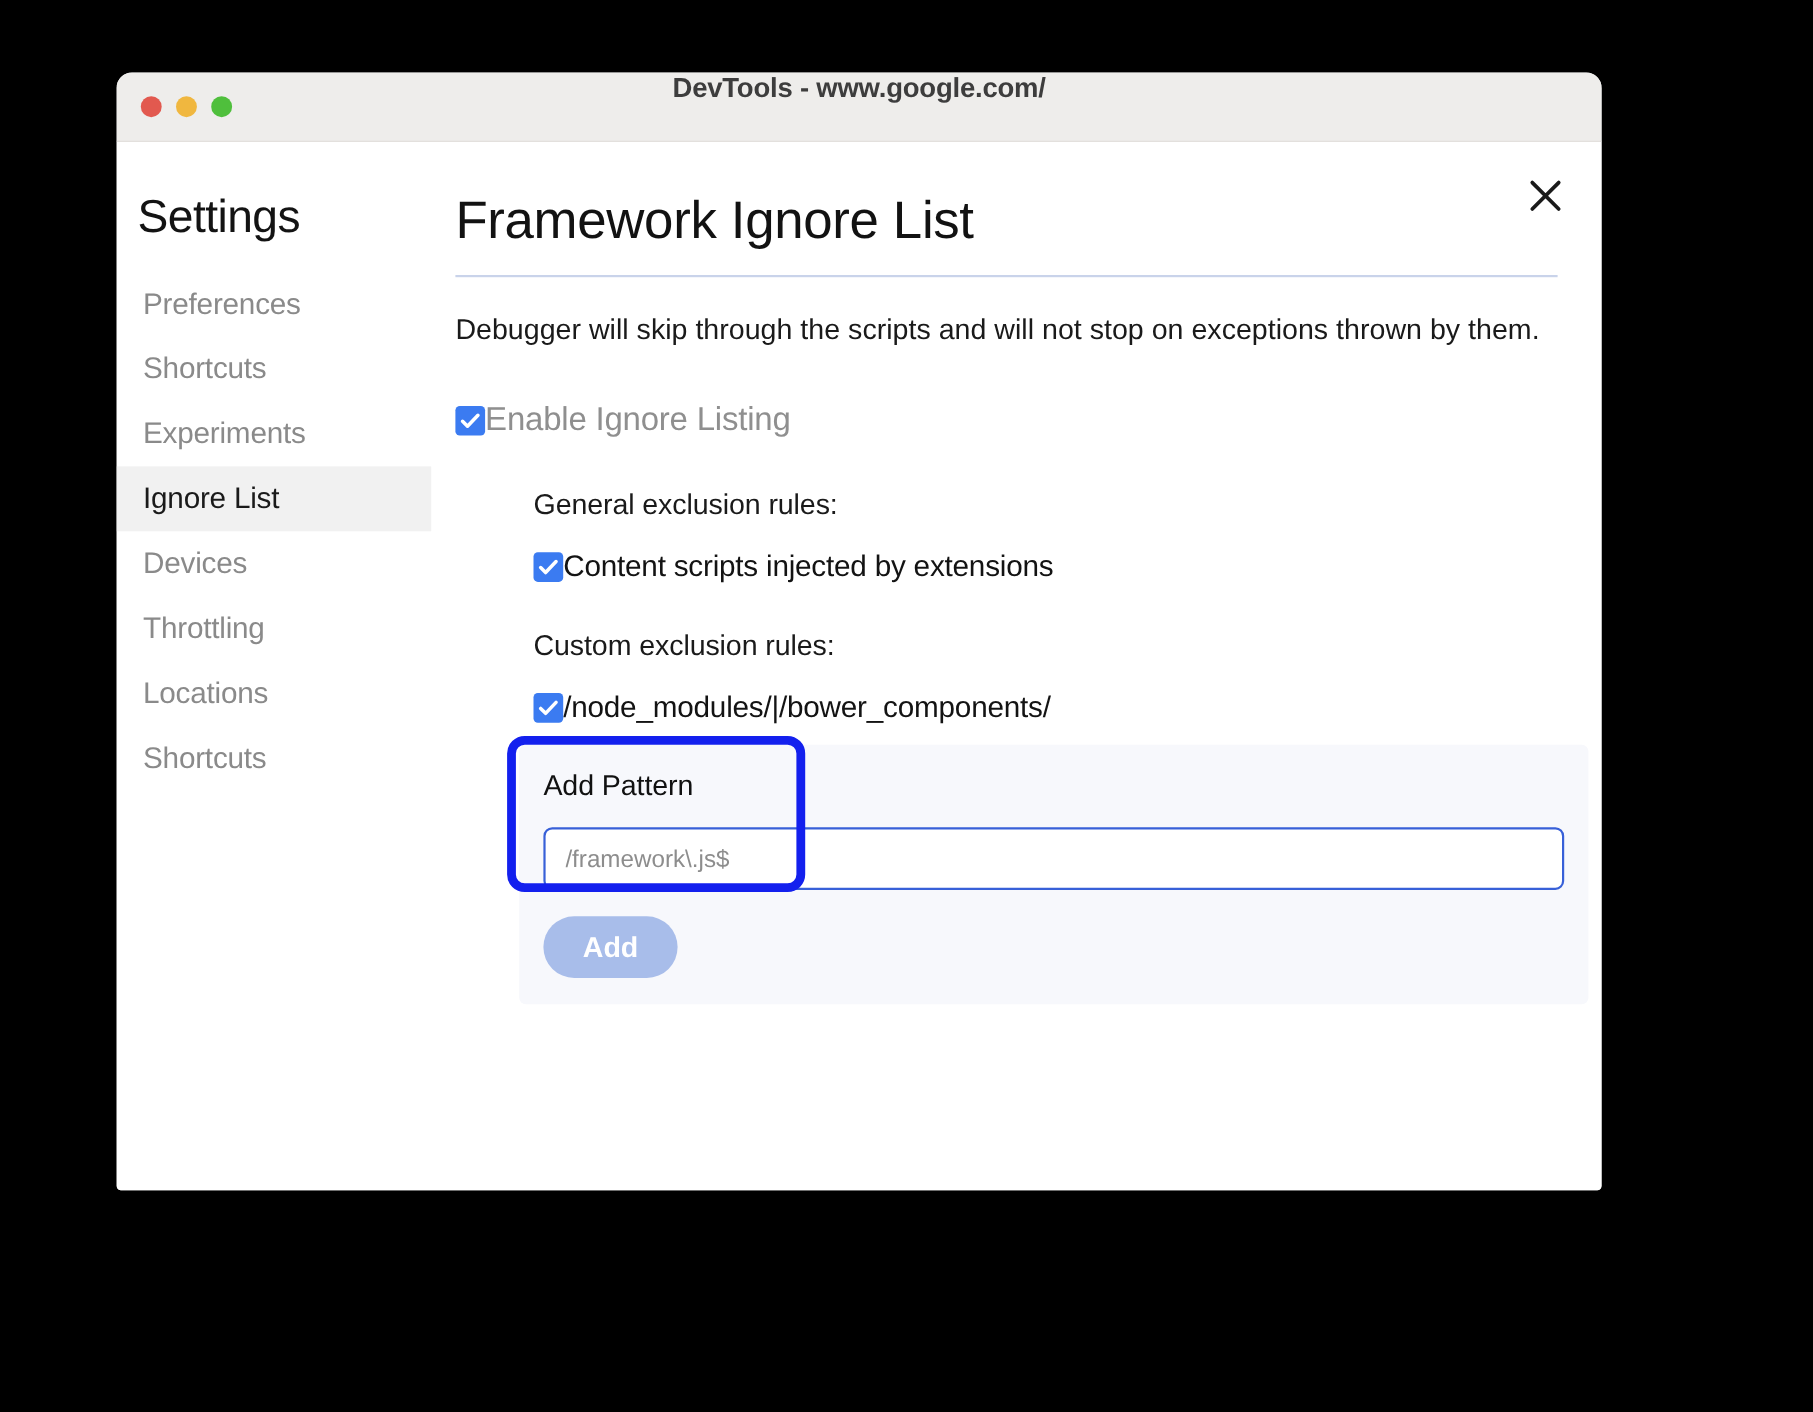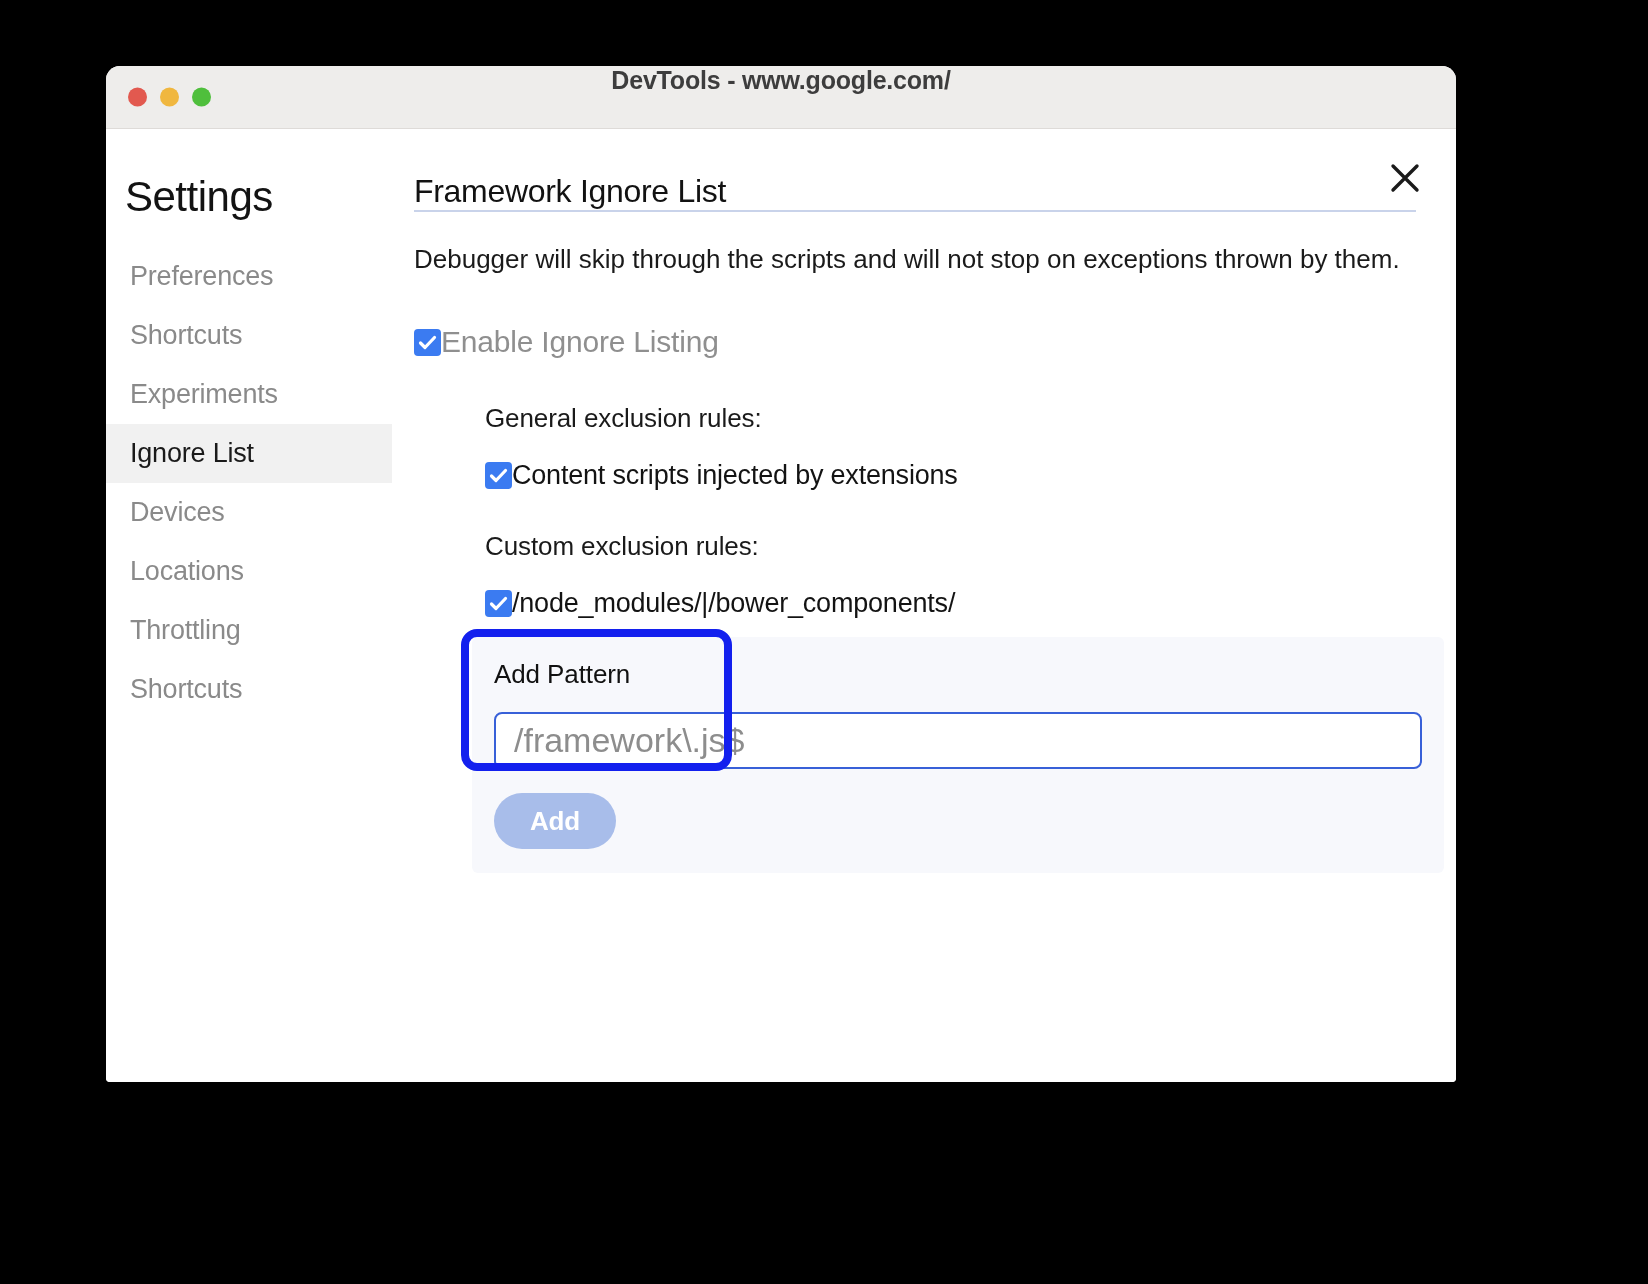--- a/index.html
+++ b/index.html
@@ -97,23 +97,24 @@
   }
 
   
   .main {
     flex: 1;
     padding: 44px 40px 0 22px;
     box-sizing: border-box;
     min-width: 0;
   }
   .page-title {
-    font-size: 32px;
+    font-size: 48px;
     color: #121212;
     letter-spacing: -0.3px;
+    margin-bottom: 22px;
   }
   .divider {
     height: 2px;
     background: #c9d3ea;
     margin-bottom: 30px;
   }
   .description {
     font-size: 26px;
     line-height: 1.36;
     color: #1a1a1a;
@@ -193,21 +194,21 @@
   }
   .pattern-input {
     display: block;
     width: 100%;
     box-sizing: border-box;
     height: 57px;
     border: 2px solid #3860d8;
     border-radius: 8px;
     background: #ffffff;
     font-family: "Liberation Sans", sans-serif;
-    font-size: 34px;
+    font-size: 22px;
     color: #1a1a1a;
     padding: 0 18px;
     outline: none;
   }
   .pattern-input::placeholder { color: #8d8d8d; opacity: 1; }
 
   .btn-row {
     margin-top: 24px;
     display: flex;
     gap: 38px;
@@ -287,24 +288,24 @@
       <div class="sidebar-item">
         <span>Experiments</span>
       </div>
       <div class="sidebar-item selected">
         <span>Ignore List</span>
       </div>
       <div class="sidebar-item">
         <span>Devices</span>
       </div>
       <div class="sidebar-item">
+        <span>Throttling</span>
+      </div>
+      <div class="sidebar-item">
         <span>Locations</span>
-      </div>
-      <div class="sidebar-item">
-        <span>Throttling</span>
       </div>
       <div class="sidebar-item">
         <span>Shortcuts</span>
       </div>
     </div>
 
     <div class="main">
 
       <div class="page-title">Framework Ignore List</div>
       <div class="divider"></div>

